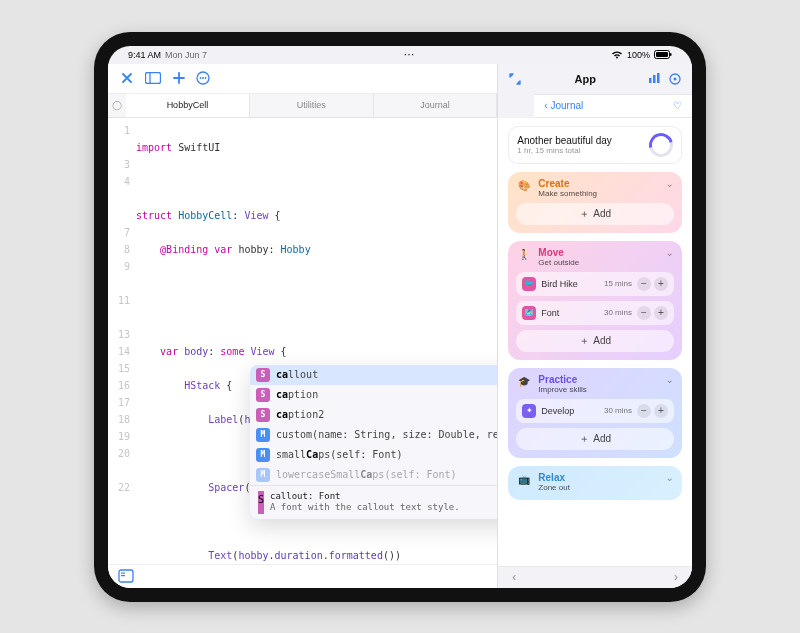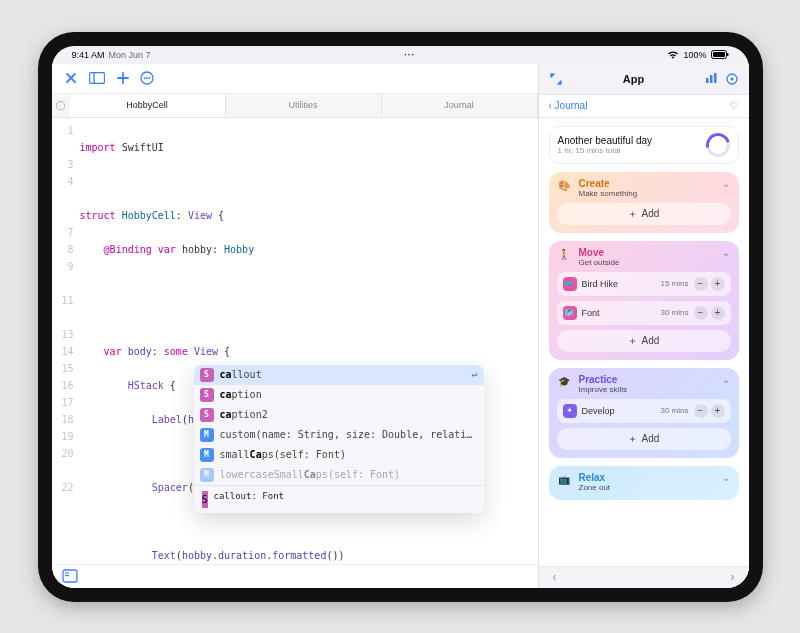--- a/index.html
+++ b/index.html
@@ -7,21 +7,21 @@
   background: #e5e5e5;
   font-family: -apple-system, "SF Pro", "Helvetica Neue", Arial, sans-serif;
   width: 800px;
   height: 633px;
   overflow: hidden;
   display: flex;
   align-items: center;
   justify-content: center;
 }
 .ipad-frame {
-  width: 725px;
+  width: 612px;
   height: 570px;
   background: #111;
   border-radius: 36px;
   padding: 14px;
   position: relative;
   box-shadow: 0 6px 18px rgba(0,0,0,0.25);
 }
 .screen {
   width: 100%;
   height: 100%;
@@ -180,20 +180,21 @@
   height:24px;
   background:#fff;
   display:flex;
   align-items:center;
   justify-content:space-between;
   padding:0 10px;
   color:#3b82f6;
   font-size:10px;
   border-top:1px solid #e8e8ec;
   border-bottom:1px solid #e8e8ec;
+  margin-left:36px;
 }
 .r-content{
   flex:1;
   overflow:hidden;
   background:#fff;
   padding:8px 10px;
   display:flex;
   flex-direction:column;
   gap:8px;
 }
@@ -426,20 +427,21 @@
               <span class="txt">small<span class="bold">Ca</span>ps(self: Font)</span>
             </div>
             <div class="suggest" style="opacity:.45">
               <span class="badge m">M</span>
               <span class="txt">lowercaseSmall<span class="bold">Ca</span>ps(self: Font)</span>
             </div>
             <div class="desc">
               <span class="badge s" style="flex-shrink:0">S</span>
               <div class="dtxt">
                 <div class="dhead">callout: Font</div>
+                <div>A font with the callout text style.</div>
               </div>
             </div>
           </div>
         </div>
 
         <div class="left-bottom">
           <span>
               <svg width="16" height="14" viewBox="0 0 16 14">
                 <rect x="1" y="1" width="14" height="12" rx="2" fill="none" stroke="#3b82f6" stroke-width="1.3"></rect>
                 <rect x="3" y="3.5" width="4" height="1.2" fill="#3b82f6"></rect>

